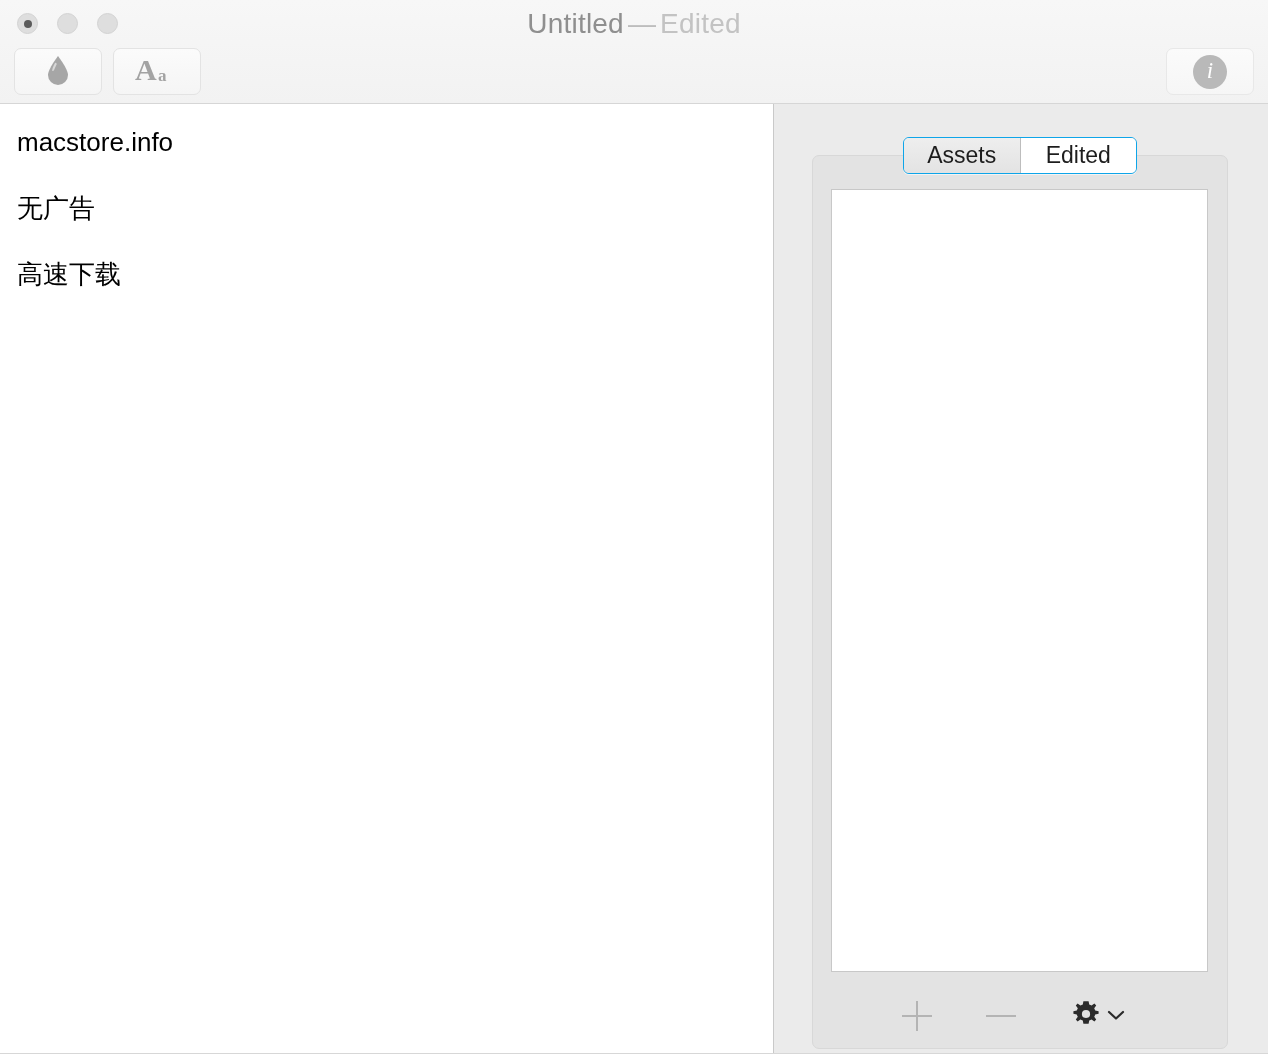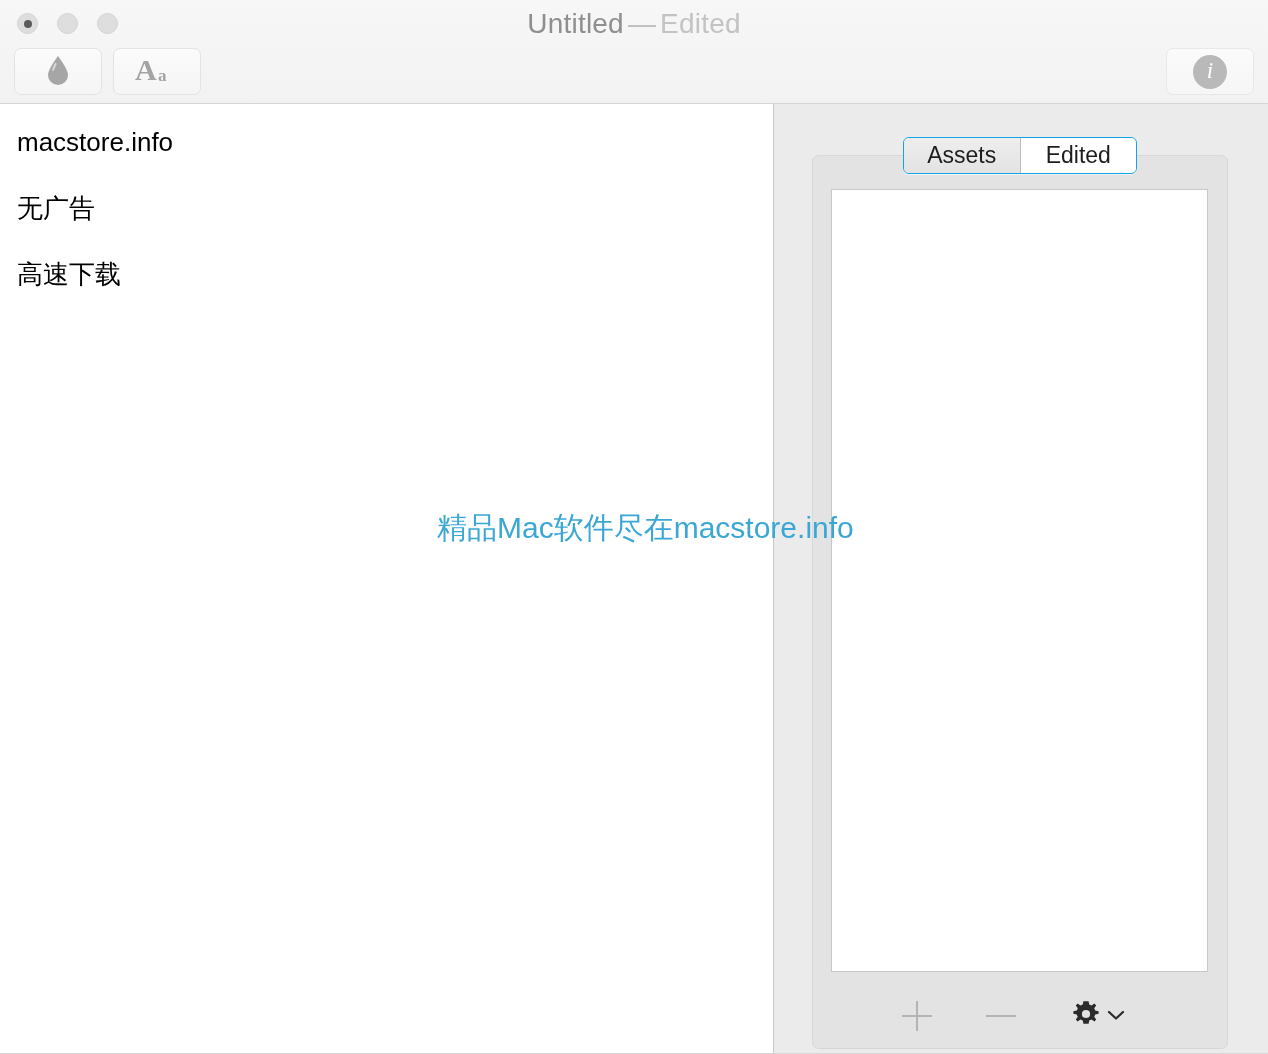--- a/index.html
+++ b/index.html
@@ -382,16 +382,15 @@
                 <path d="M2 3 L9 9.5 L16 3" fill="none" stroke="#2b2b2b" stroke-width="2.2" stroke-linecap="round" stroke-linejoin="round"></path>
               </svg>
             </span>
           </span>
         </div>
 
       </div>
     </div>
   </div>
 
-  <div class="watermark">精品Mac软件尽在macstore.info</div>
 
   <div class="bottom-edge"></div>
 </div>
 
 </body></html>

